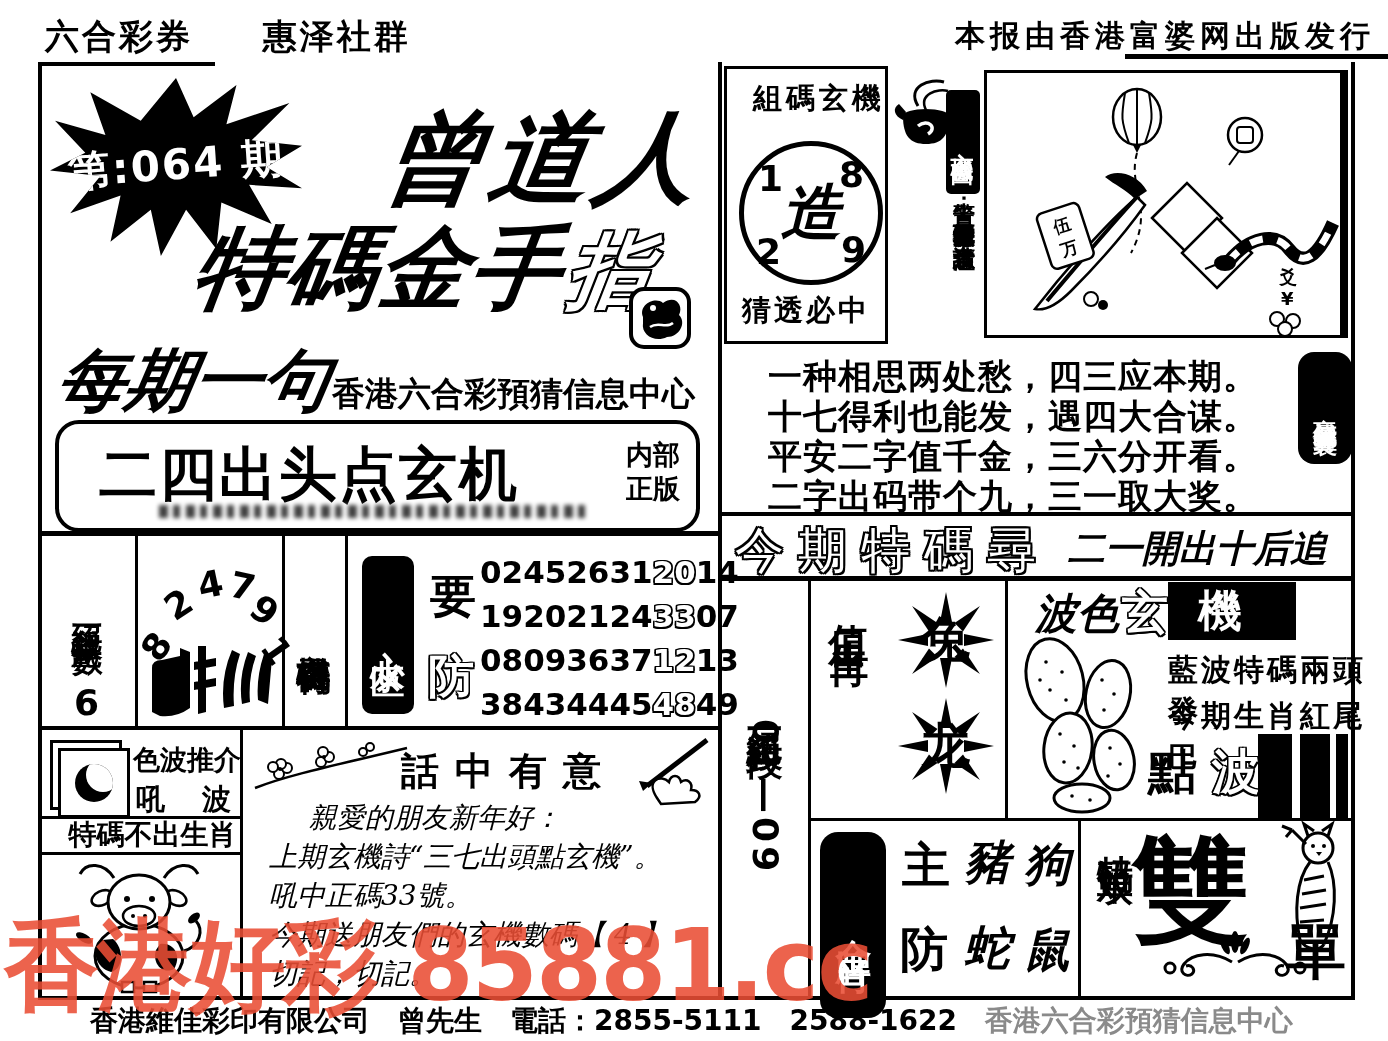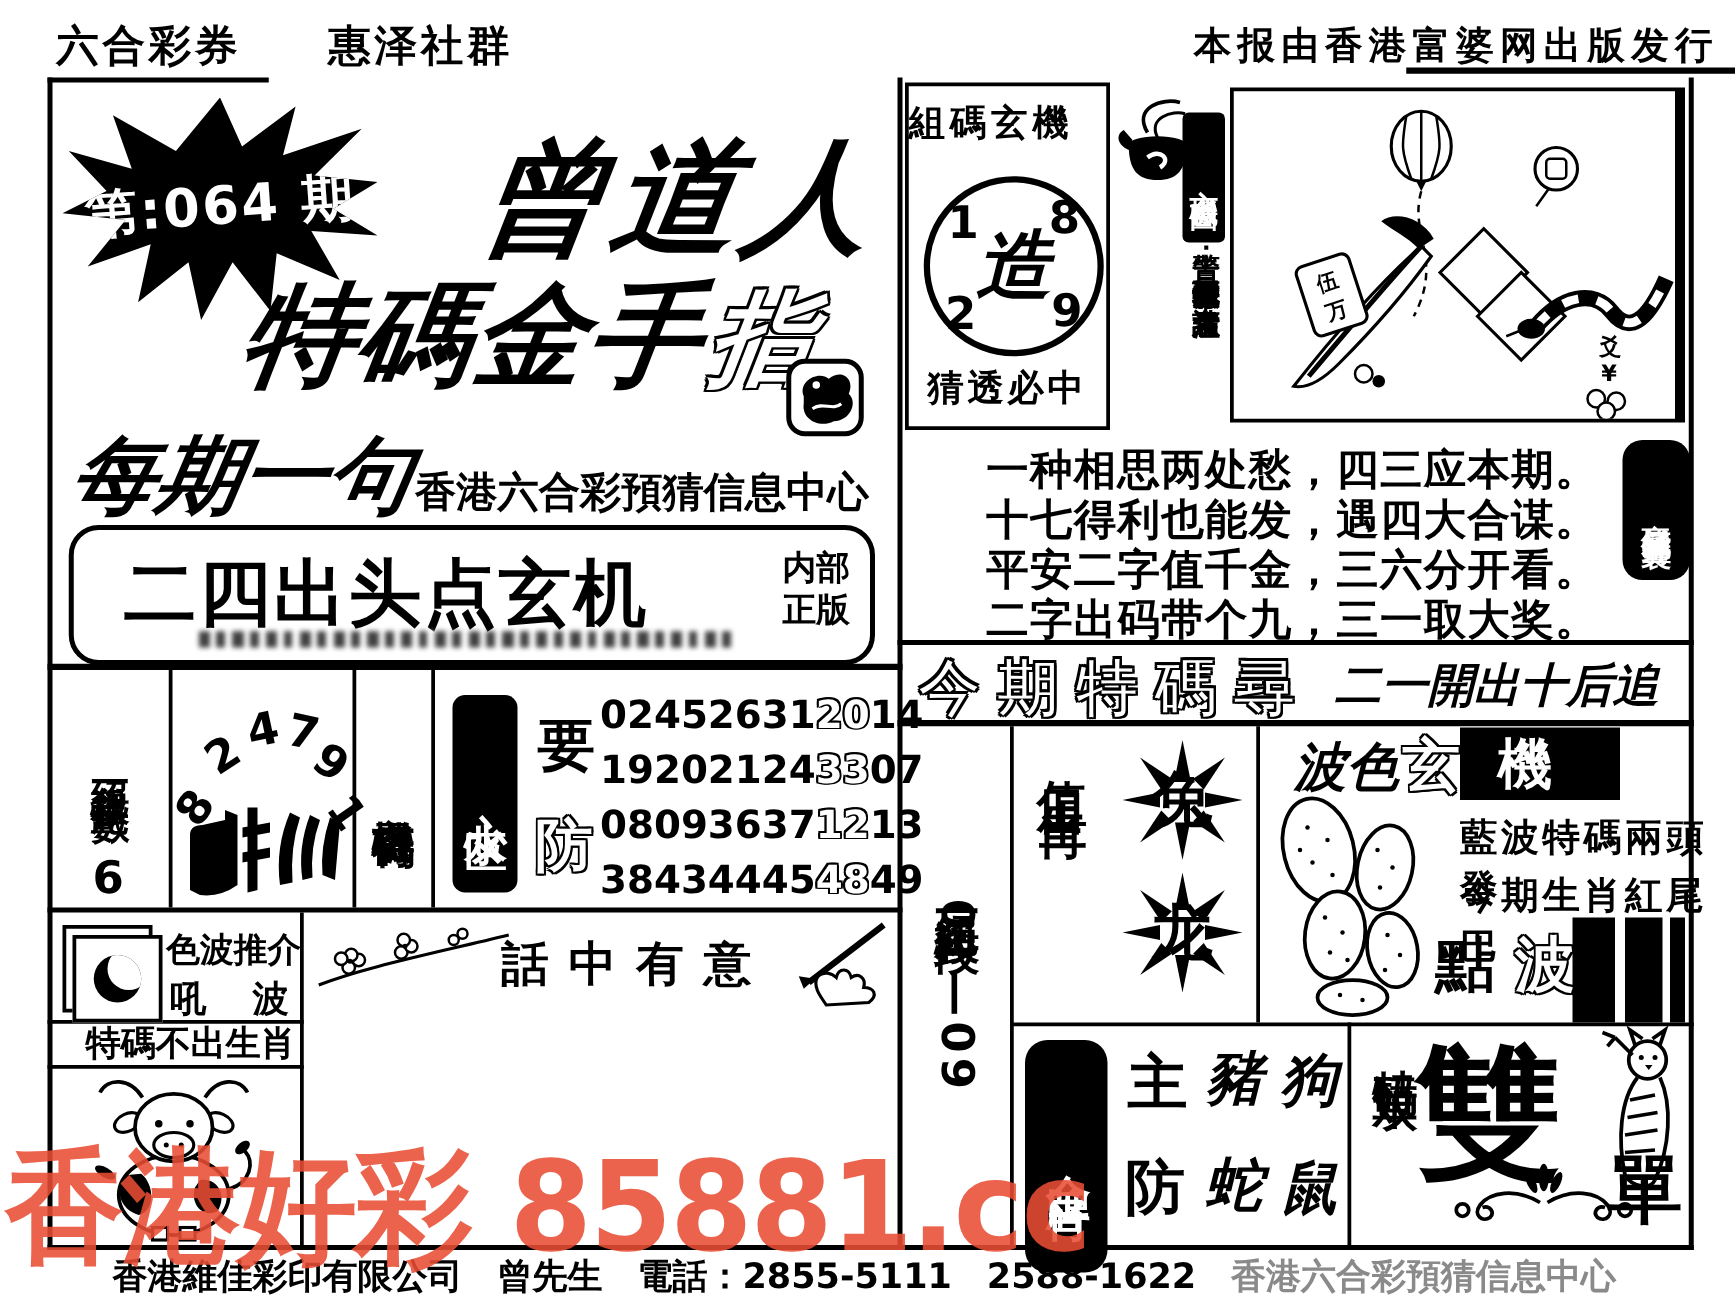--- a/index.html
+++ b/index.html
@@ -182,24 +182,31 @@
       </g>
       <circle cx="29" cy="31" r="2" fill="#000"></circle>
         <circle cx="73" cy="19" r="2" fill="#000"></circle>
     </svg>
     <svg class="abs" style="left:372px;top:2px;" width="100" height="74" viewBox="0 0 100 74">
       <line x1="92" y1="6" x2="32" y2="52" stroke="#000" stroke-width="5"></line>
       <polygon points="28,57 37,49 24,47" fill="#000"></polygon>
       <path d="M42,64 C30,46 46,40 54,48 C56,40 64,40 66,48 C72,44 78,48 76,56 C84,56 88,62 80,68 L46,70 Z" fill="#fff" stroke="#000" stroke-width="2.5"></path>
     </svg>
     <div class="abs serif" style="left:158px;top:14px;font-size:38px;font-weight:900;letter-spacing:16px;">話中有意</div>
+    <div class="abs serif" style="left:26px;top:66px;width:430px;font-size:28px;font-style:italic;line-height:39px;">
+      <div style="padding-left:40px;">親愛的朋友新年好：</div>
+      <div>上期玄機詩“三七出頭點玄機”。</div>
+      <div>吼中正碼33號。</div>
+      <div>今期送朋友們的玄機數碼【 4 】</div>
+      <div>切記，切記。</div>
+    </div>
   </div>
 
   <div class="box" style="left:724px;top:66px;width:164px;height:278px;">
-    <div class="abs" style="left:0;top:10px;width:100%;text-align:left;font-size:29px;font-weight:800;letter-spacing:4px;font-family:Liberation Serif, serif;">組碼玄機</div>
+    <div class="abs" style="left:0;top:10px;width:100%;text-align:right;font-size:29px;font-weight:800;letter-spacing:4px;font-family:Liberation Serif, serif;">組碼玄機</div>
     <div class="abs ctr" style="left:12px;top:72px;width:134px;height:134px;border:5px solid #000;border-radius:50%;">
       <span class="serif" style="font-size:60px;font-weight:900;font-style:italic;">造</span>
       <span class="abs" style="left:14px;top:12px;font-size:36px;font-weight:700;">1</span>
       <span class="abs" style="right:14px;top:8px;font-size:36px;font-weight:700;">8</span>
       <span class="abs" style="left:12px;bottom:8px;font-size:36px;font-weight:700;">2</span>
       <span class="abs" style="right:12px;bottom:10px;font-size:36px;font-weight:700;">9</span>
     </div>
     <div class="abs" style="left:0;bottom:10px;width:100%;text-align:center;font-size:29px;font-weight:800;letter-spacing:3px;">猜透必中</div>
   </div>
 
@@ -258,21 +265,21 @@
       <g>
         <text x="292" y="210" font-size="18" font-weight="bold">爻</text>
         <text x="294" y="232" font-size="18" font-weight="bold">¥</text>
         <circle cx="290" cy="246" r="7" fill="#fff" stroke="#000" stroke-width="2"></circle>
         <circle cx="306" cy="248" r="7" fill="#fff" stroke="#000" stroke-width="2"></circle>
         <circle cx="298" cy="256" r="7" fill="#fff" stroke="#000" stroke-width="2"></circle>
       </g>
     </svg>
   </div>
 
-  <div class="abs serif" style="left:768px;top:356px;font-size:34px;font-weight:700;line-height:40px;letter-spacing:1px;margin-left:21px;">
+  <div class="abs serif" style="left:768px;top:356px;font-size:34px;font-weight:700;line-height:40px;letter-spacing:1px;">
     <div>一种相思两处愁，四三应本期。</div>
     <div>十七得利也能发，遇四大合谋。</div>
     <div>平安二字值千金，三六分开看。</div>
     <div>二字出码带个九，三一取大奖。</div>
   </div>
   <div class="blk ctr vt" style="left:1298px;top:352px;width:54px;height:112px;border-radius:16px;color:#fff;font-size:24px;font-weight:700;letter-spacing:4px;z-index:5;">贏錢錦囊</div>
 
   <div class="ln" style="left:718px;top:512px;width:637px;height:4px;"></div>
   <div class="ln" style="left:718px;top:576px;width:637px;height:5px;"></div>
   <div class="abs ol" style="left:735px;top:518px;font-size:49px;font-weight:400;letter-spacing:14px;">今期特碼尋</div>

